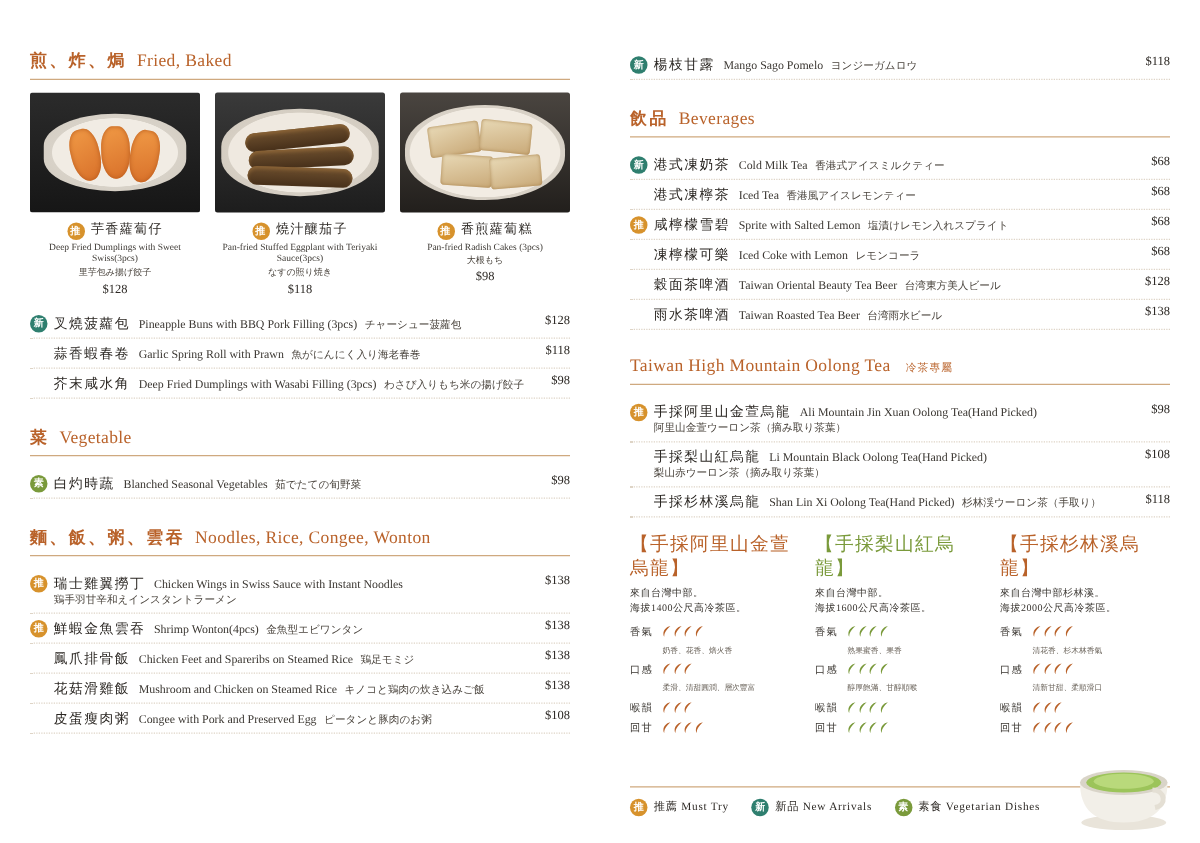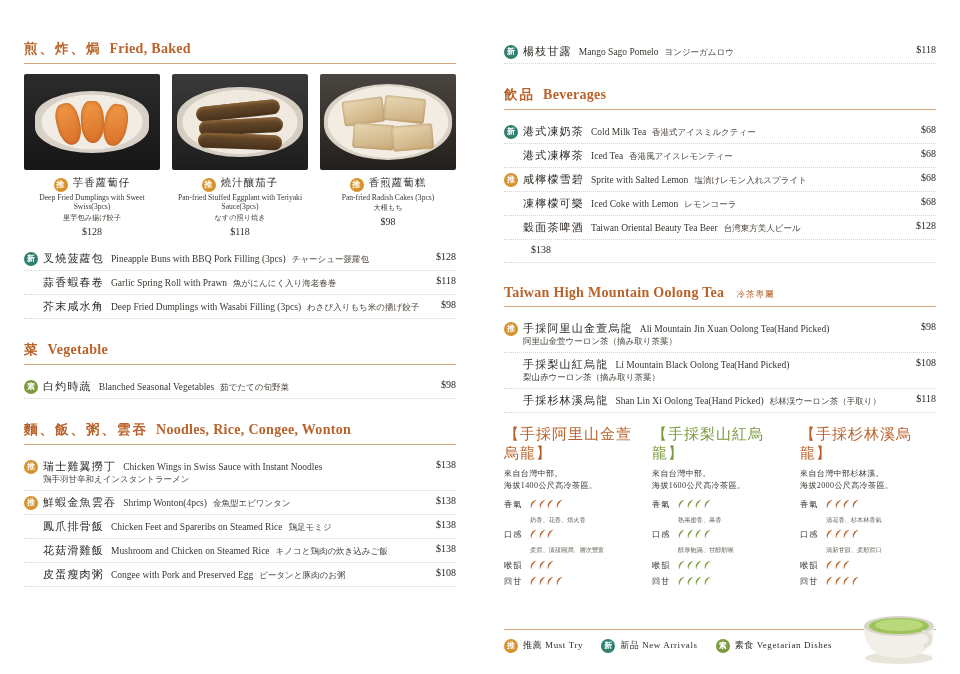--- a/index.html
+++ b/index.html
@@ -19,21 +19,21 @@
 
   
   .sec-head {
     display:flex; align-items:baseline; gap:8px;
     color:#b9622a;
     border-bottom: 1px solid #cfa97f;
     padding-bottom: 5px;
     margin-bottom: 10px;
   }
   .sec-head .zh { font-size: 13.5px; letter-spacing: 2px; font-weight:700; }
-  .sec-head .en { font-size: 14px; font-weight:700; letter-spacing:.3px; }
+  .sec-head .en { font-size: 14px; font-weight:400; letter-spacing:.3px; }
   .sec-head .tail { font-size: 8.5px; color:#b9622a; margin-left:4px; letter-spacing:1px; }
 
   
   .badge {
     display:inline-flex; align-items:center; justify-content:center;
     width:14px; height:14px; border-radius:50%;
     font-size:8px; line-height:1; font-weight:700;
     flex:0 0 auto; margin-right:5px; position:relative; top:1px;
     font-family:"Liberation Sans", sans-serif;
   }
@@ -356,20 +356,25 @@
         <span class="badge ph"></span>
         <span class="names">
           <span class="zh">穀面茶啤酒</span>
           <span class="en">Taiwan Oriental Beauty Tea Beer</span>
           <span class="jp">台湾東方美人ビール</span>
         </span>
         <span class="price">$128</span>
       </div>
       <div class="row">
         <span class="badge ph"></span>
+        <span class="names">
+          <span class="zh">雨水茶啤酒</span>
+          <span class="en">Taiwan Roasted Tea Beer</span>
+          <span class="jp">台湾雨水ビール</span>
+        </span>
         <span class="price">$138</span>
       </div>
     </div>
 
     <div class="sec-head" style="margin-top:22px;">
       <span class="en">Taiwan High Mountain Oolong Tea</span>
       <span class="tail">冷茶專屬</span>
     </div>
     <div class="items">
       <div class="row">

